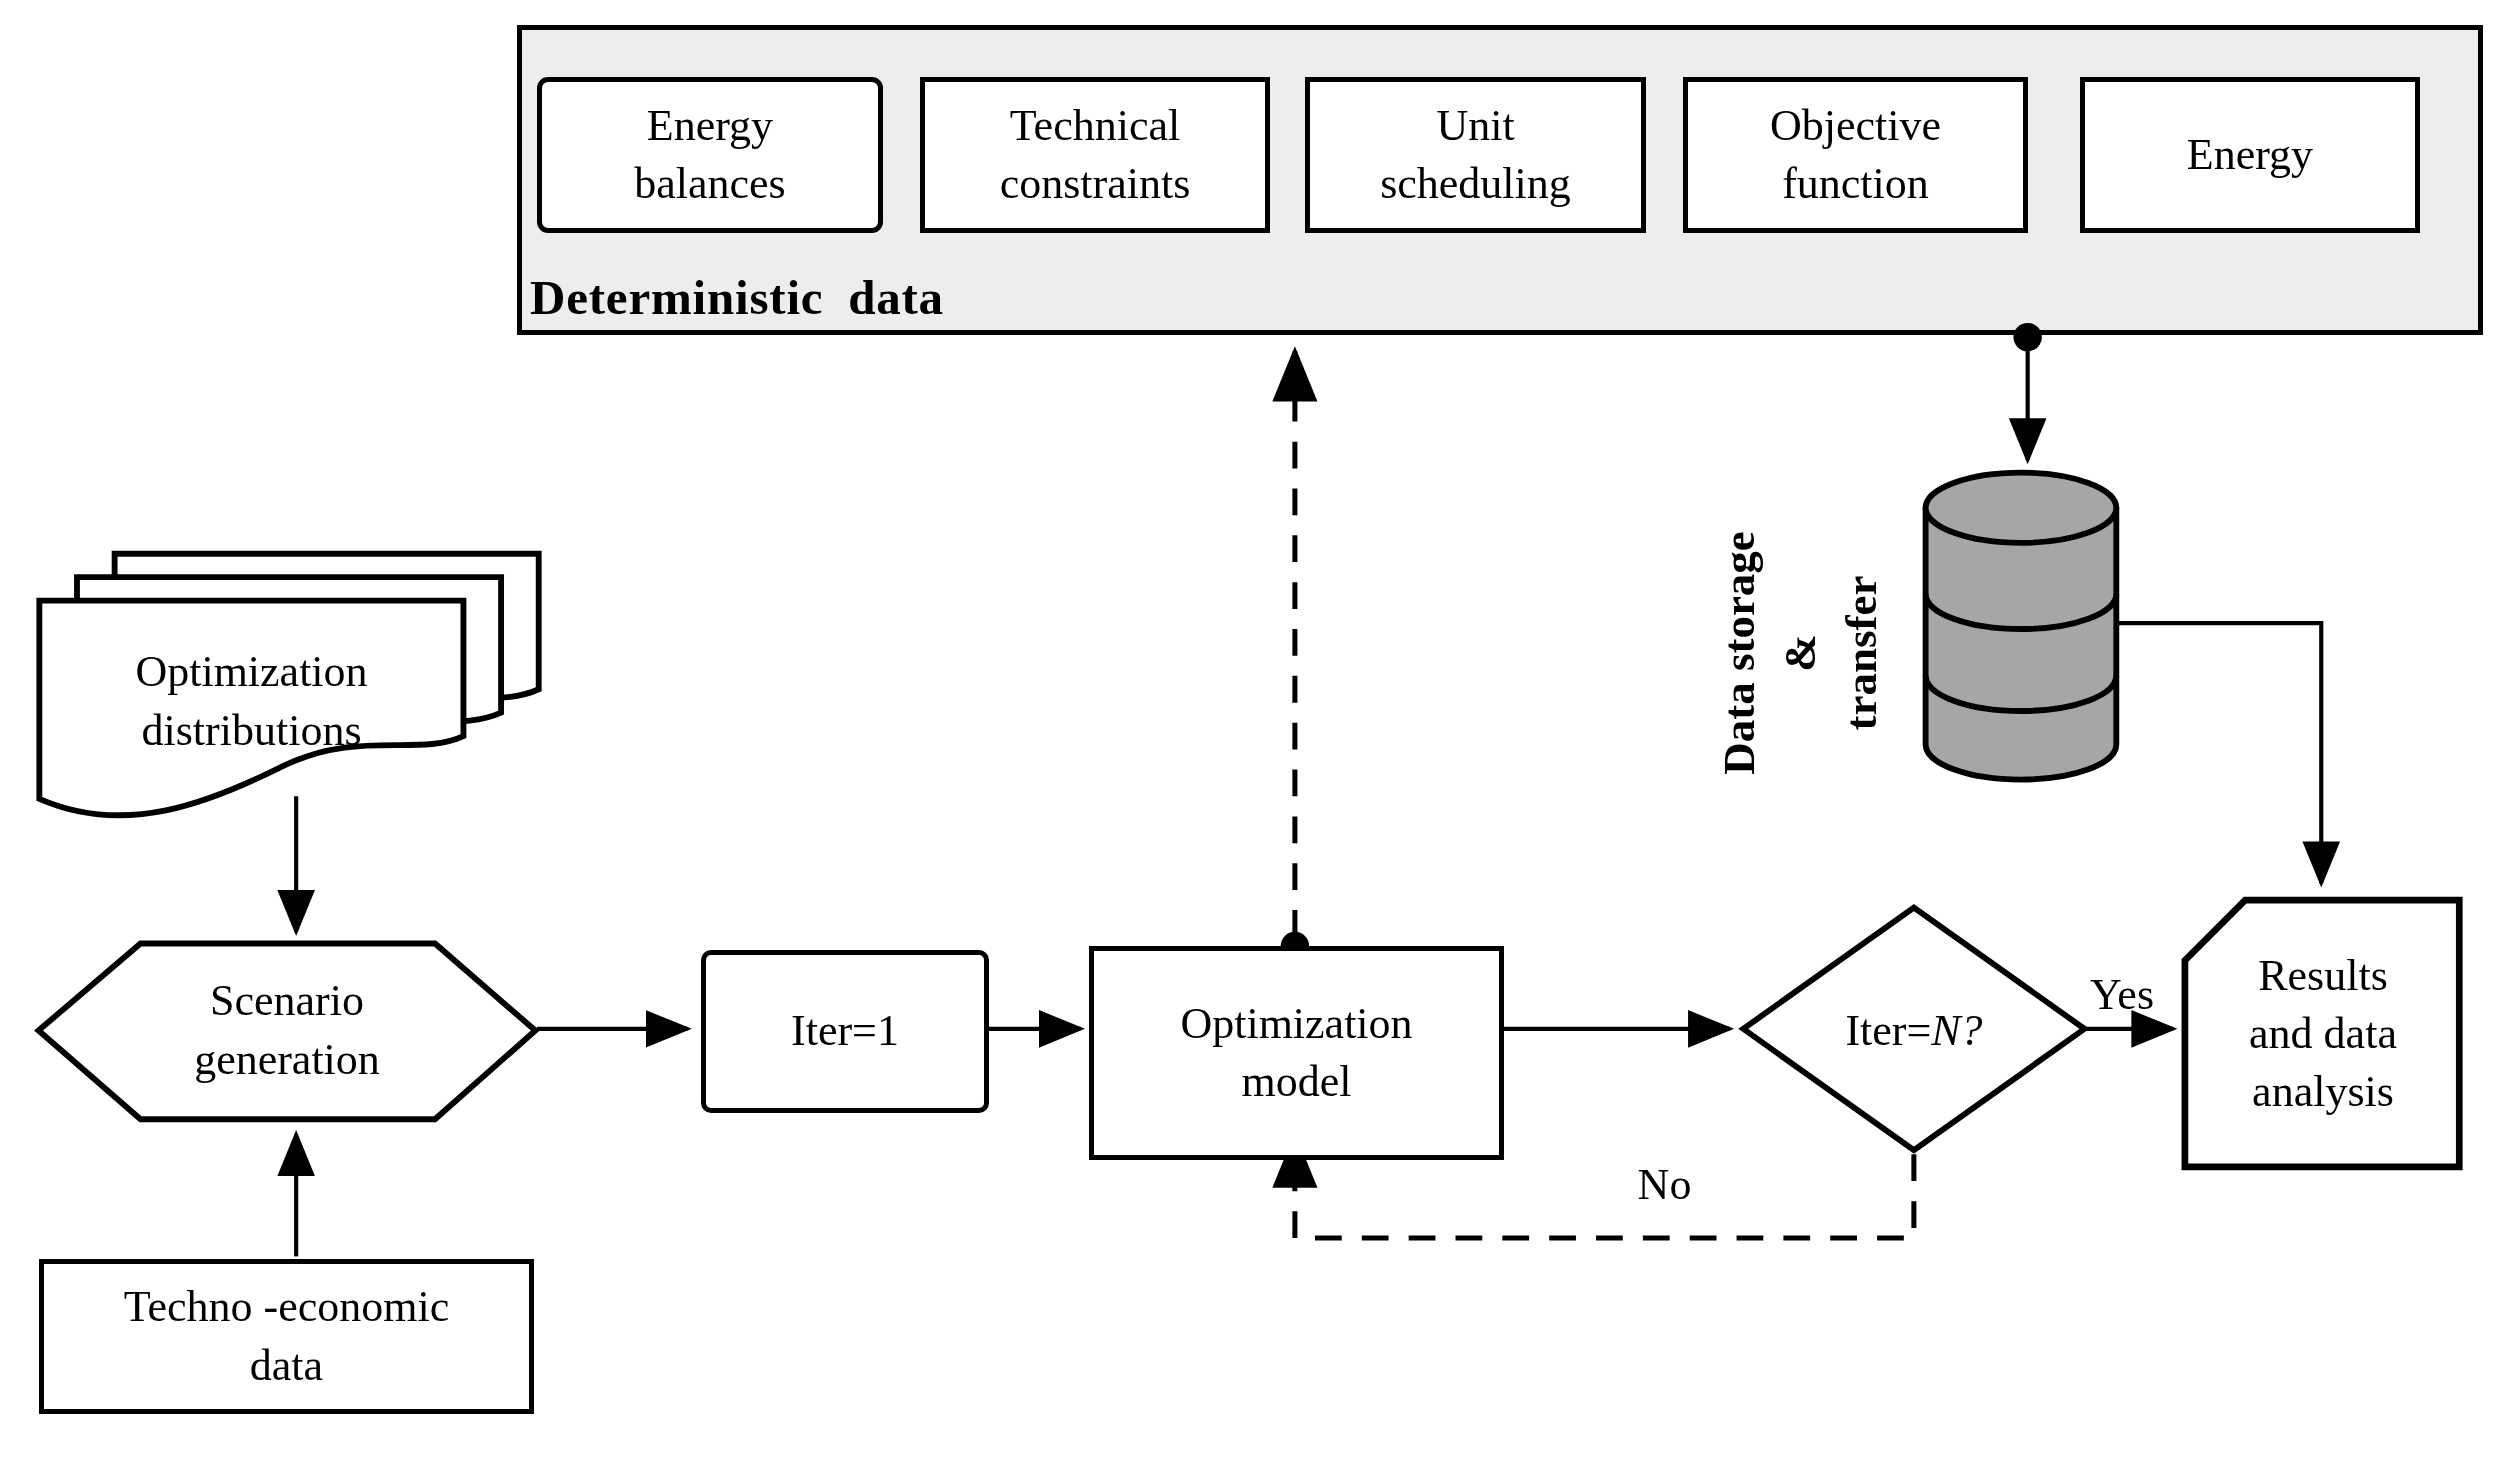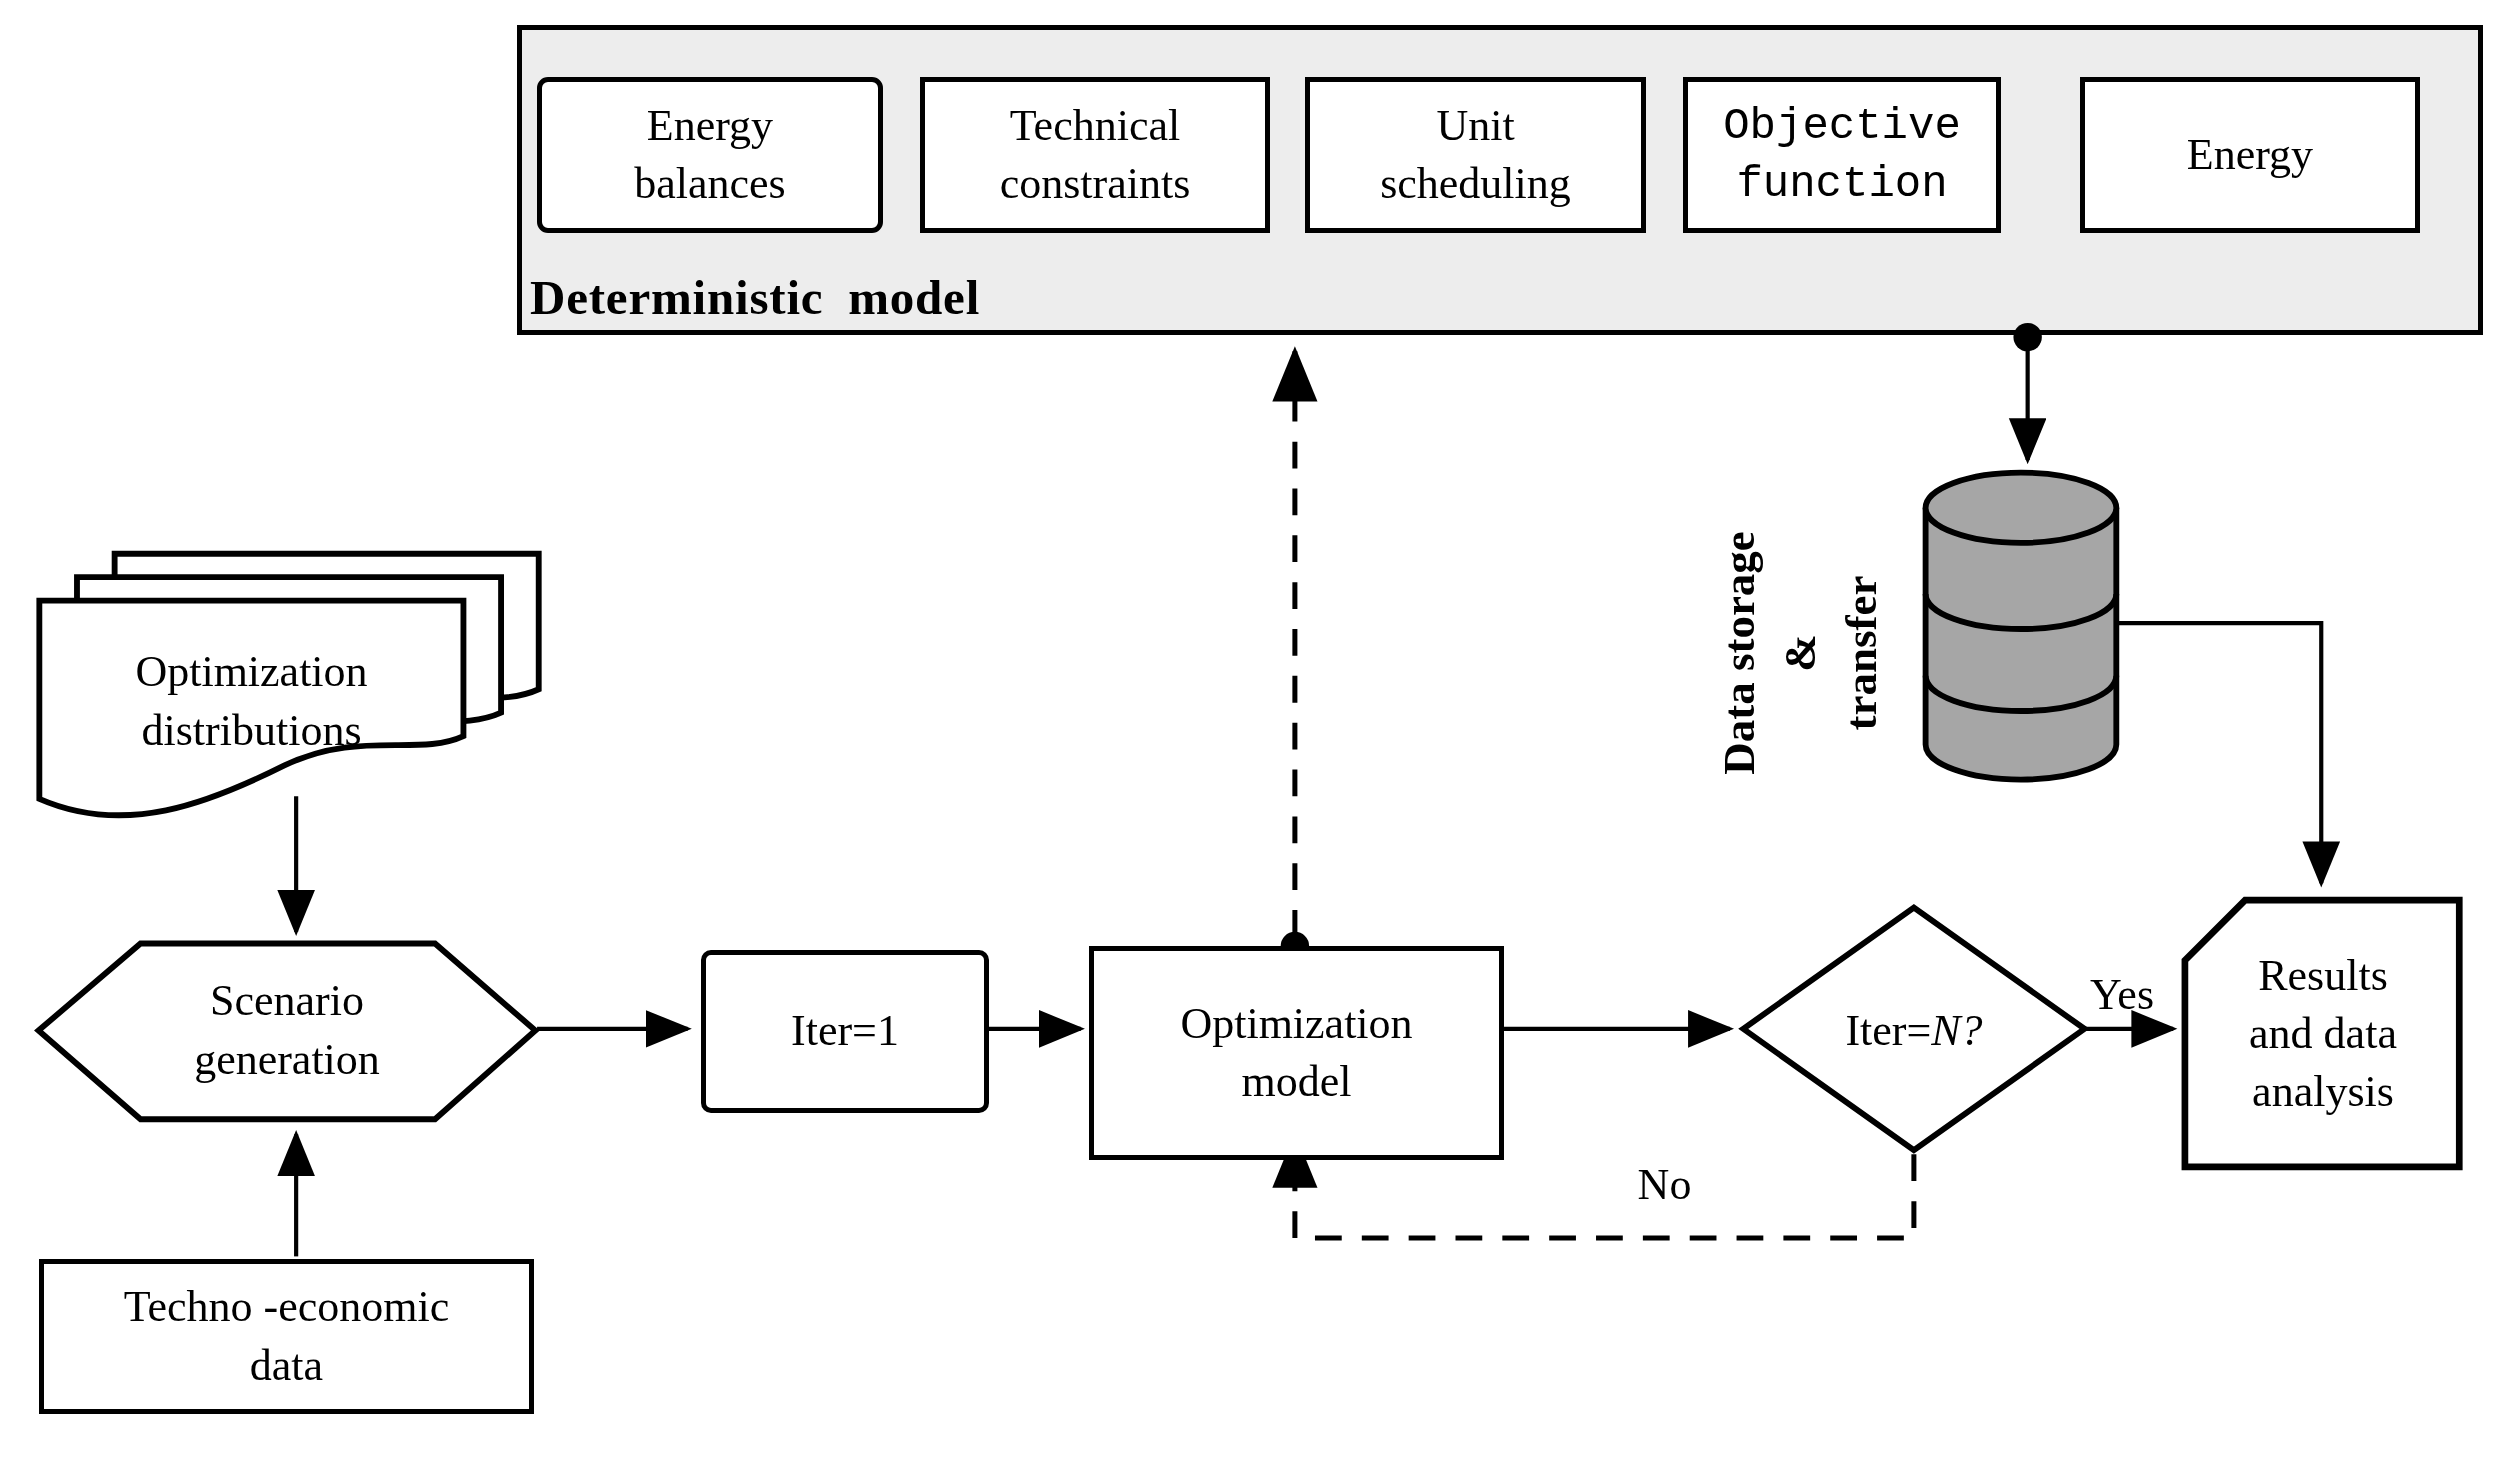--- a/index.html
+++ b/index.html
@@ -151,25 +151,25 @@
     <circle cx="2424" cy="403" r="17" fill="#000"></circle>
     <circle cx="1548" cy="1131" r="17" fill="#000"></circle>
   </svg>
 
   <div class="white-box" style="left:537px;  width:346px;border-radius:11px;">Energy
 balances</div>
   <div class="white-box" style="left:920px; width:350px;">Technical
 constraints</div>
   <div class="white-box" style="left:1305px; width:341px;">Unit
 scheduling</div>
-  <div class="white-box" style="left:1683px; width:318px;font-family:Liberation Mono, monospace;">Objective
+  <div class="white-box" style="left:1683px; width:345px;">Objective
 function</div>
   <div class="white-box" style="left:2080px; width:340px;">Energy</div>
 
-  <div class="panel-label">Deterministic model</div>
+  <div class="panel-label">Deterministic data</div>
 
   <div class="flow-box" style="left:701px; top:950px; width:288px; height:163px; border-radius:10px;">Iter=1</div>
 
   <div class="flow-box" style="left:1089px; top:946px; width:415px; height:214px;">Optimization
 model</div>
 
   <div class="flow-box" style="left:39px; top:1259px; width:495px; height:155px;">Techno -economic
 data</div>
 
   <div class="overlay-text" style="left:59px; top:626px; width:385px; height:151px;">Optimization

